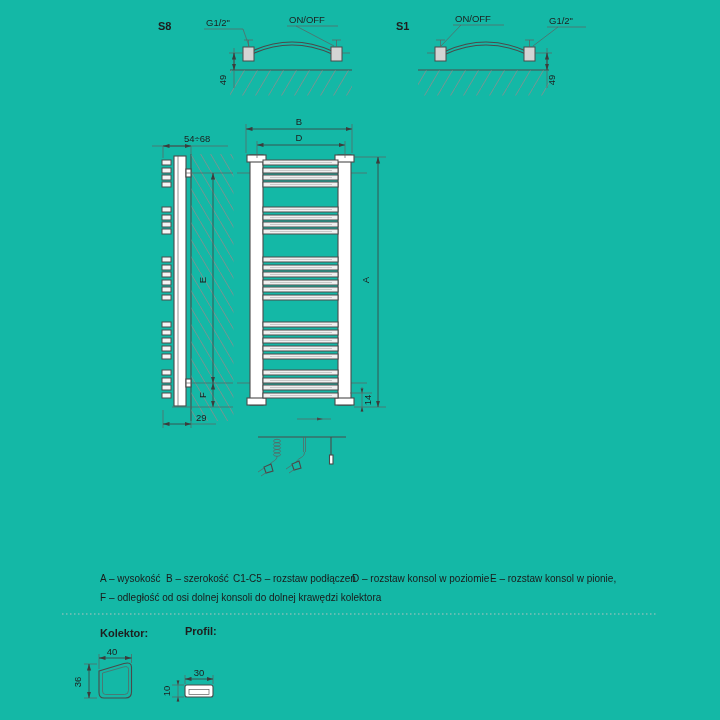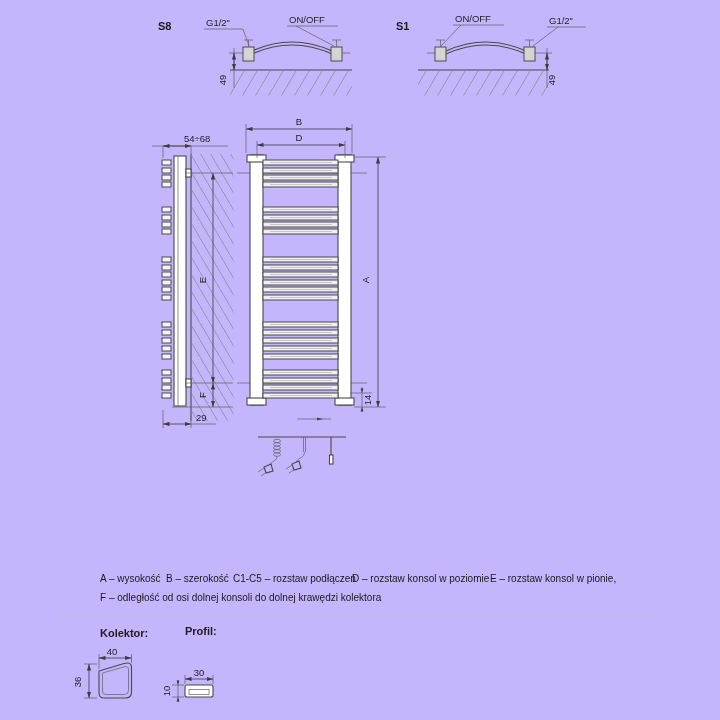--- a/index.html
+++ b/index.html
@@ -1,16 +1,16 @@
 <!DOCTYPE html>
 <html><head>
 <meta charset="utf-8">
 <style>
   html,body{margin:0;padding:0;background:#ffffff;}
-  .page{position:relative;width:720px;height:720px;background:#c4b5fd;overflow:hidden;
+  .page{position:relative;width:720px;height:720px;background:#14b8a6;overflow:hidden;
         font-family:"Liberation Sans",sans-serif;}
   svg{position:absolute;left:0;top:0;}
   
   .ln{stroke:#4a4a4a;stroke-width:1.1;fill:none;}
   .frame{stroke:#4a4a4a;stroke-width:1.1;fill:#ffffff;}
   .thin{stroke:#5f5f5f;stroke-width:0.7;fill:none;}
   .dim{stroke:#3c3c3c;stroke-width:0.8;fill:none;
        marker-start:url(#arr);marker-end:url(#arr);}
   .tube{fill:#efefef;stroke:#4a4a4a;stroke-width:1;}
   .sq{fill:#f4f4f4;stroke:#4a4a4a;stroke-width:1;}

